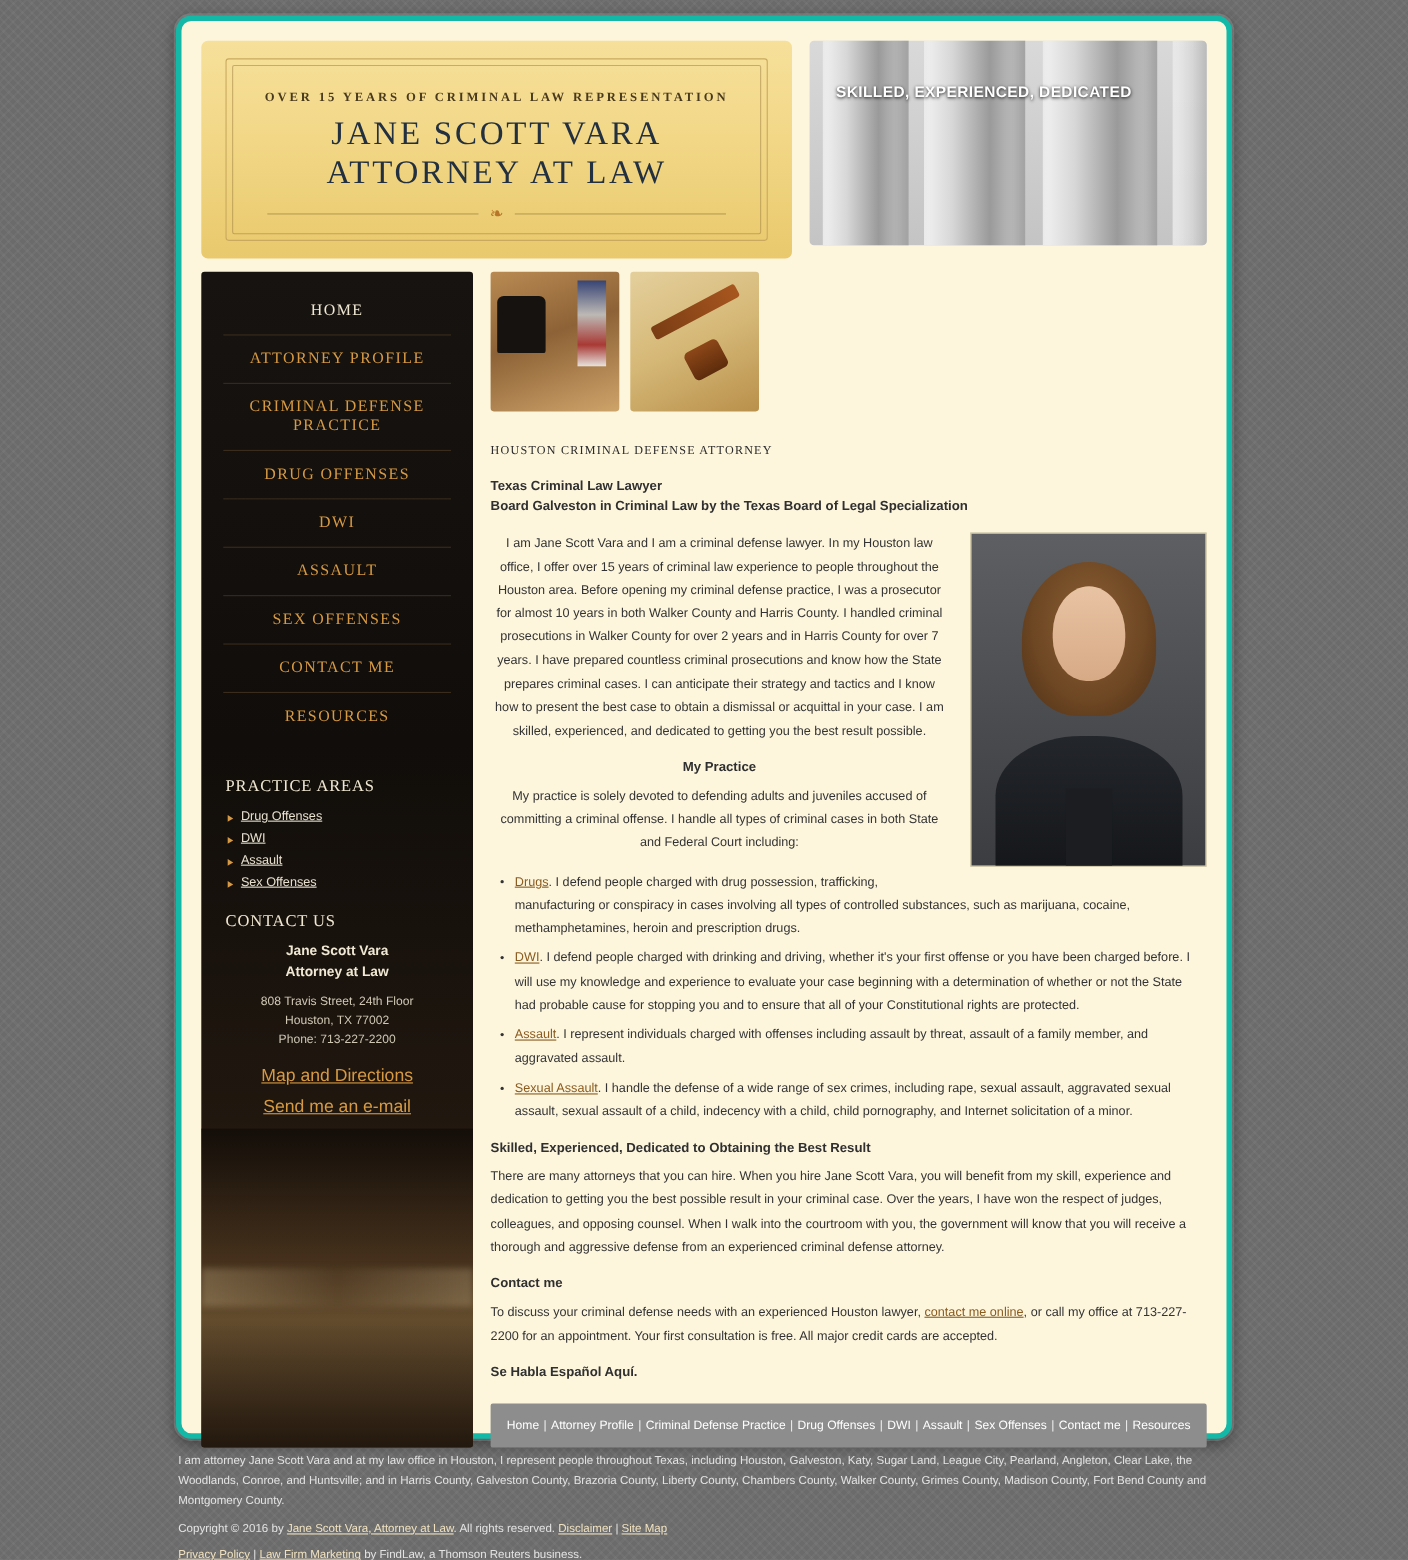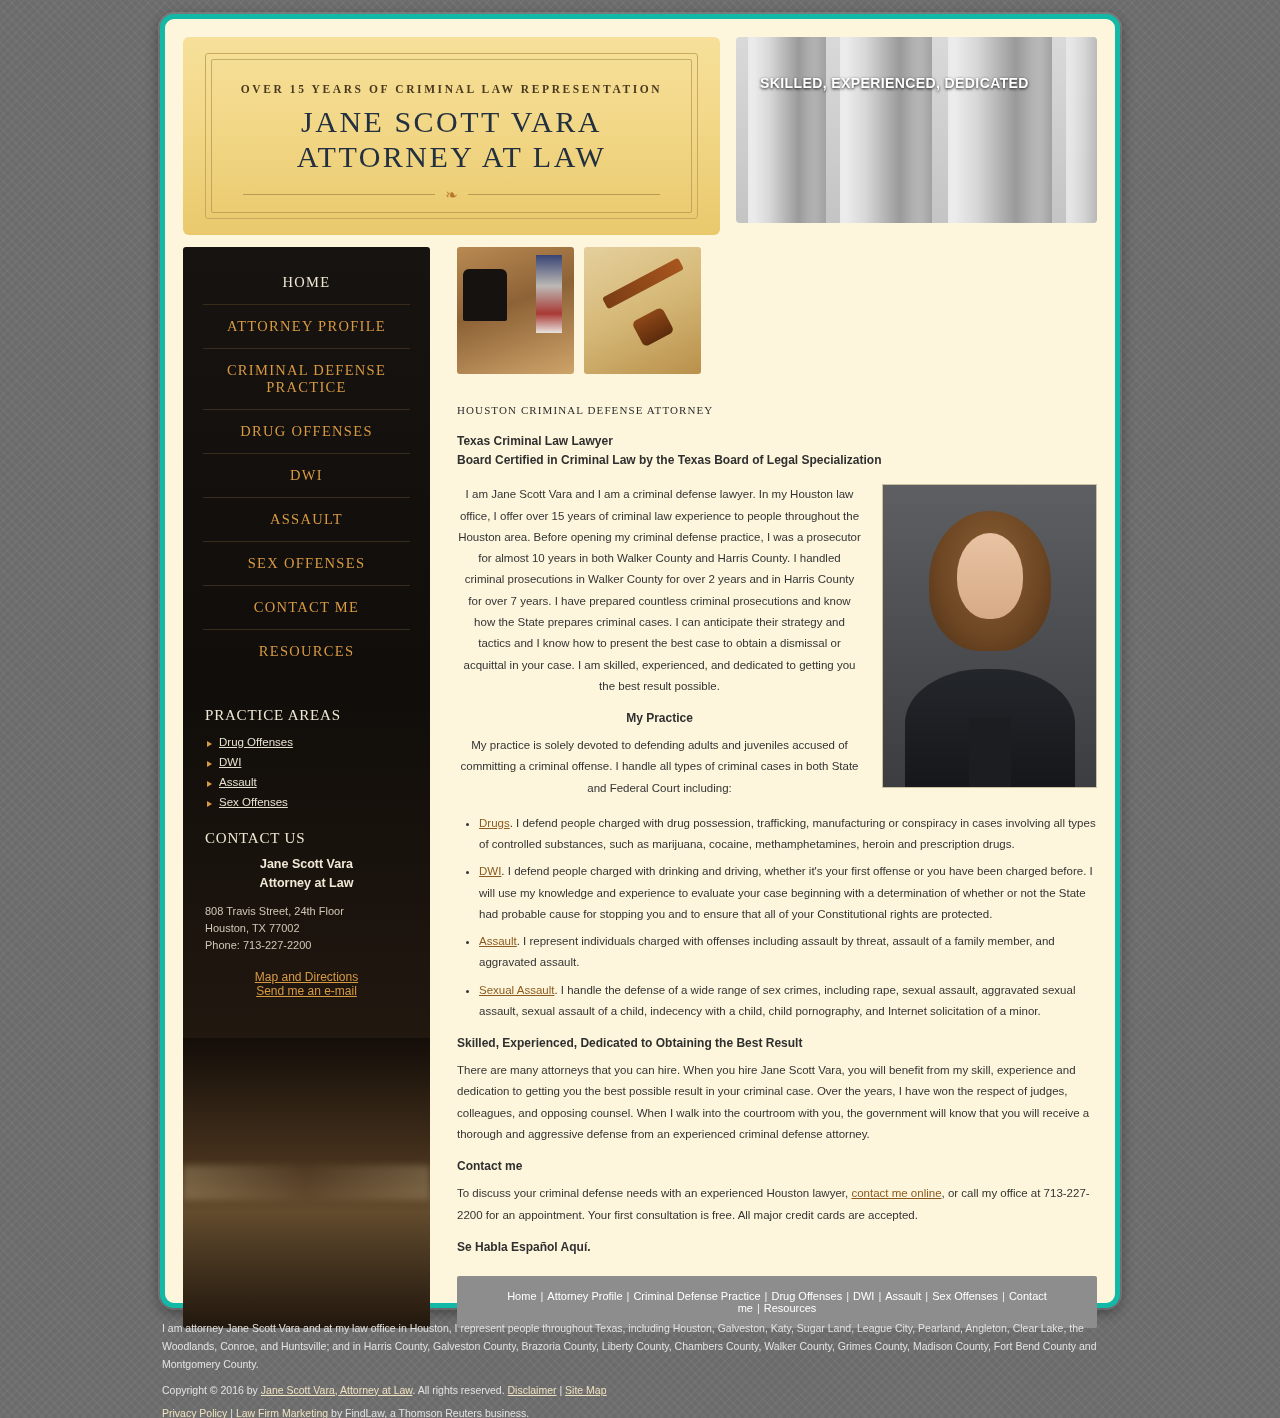--- a/index.html
+++ b/index.html
@@ -104,21 +104,21 @@
   .hero-caption {
     position: absolute; left: 24px; top: 38px;
     color: #fff;
     font-size: 14px;
     font-weight: bold;
     letter-spacing: .4px;
     text-shadow: 0 1px 3px rgba(0,0,0,0.9);
     z-index: 3;
   }
   
-  .body-row { display: flex; gap: 27px; margin-top: 12px; }
+  .body-row { display: flex; gap: 16px; margin-top: 12px; }
   .sidebar {
     width: 247px;
     background: #0f0c09;
     border-radius: 3px;
     position: relative;
     overflow: hidden;
     min-height: 1055px;
     background:
       linear-gradient(180deg,#171310 0%, #100d0a 40%, #20170f 72%, #3b2a1a 88%, #241a11 100%);
   }
@@ -156,27 +156,27 @@
     border-left: 5px solid #d79a43;
     border-top: 3.5px solid transparent;
     border-bottom: 3.5px solid transparent;
   }
   .pa-list a { color: #e7e0cf; text-decoration: underline; font-size: 11.5px; }
   .contact-name {
     color: #f0e8d4; text-align: center; font-weight: bold;
     font-size: 12.5px; line-height: 1.5; margin-top: 4px;
   }
   .contact-addr {
-    color: #cfc7b4; font-size: 11px;
+    color: #cfc7b4; text-align: center; font-size: 11px;
     line-height: 1.55; margin-top: 10px;
   }
   .contact-links { text-align: center; margin-top: 16px; }
   .contact-links a {
-    display: block; color: #d79a43; font-size: 12px;
-    margin-bottom: 0;
+    display: block; color: #d79a43; font-size: 16px;
+    margin-bottom: 10px;
   }
   .sidebar-photo {
     position: absolute; left: 0; right: 0; bottom: 0; height: 290px;
     background:
       linear-gradient(180deg, rgba(20,14,9,1) 0%, rgba(40,28,16,.55) 18%, rgba(88,62,34,.55) 45%, rgba(150,118,70,.45) 60%, rgba(35,24,14,.95) 100%);
   }
   .sidebar-photo:after {
     content: "";
     position: absolute; left: 0; right: 0; top: 44%; height: 12%;
     background: linear-gradient(90deg, rgba(190,170,130,.35), rgba(120,100,70,.15), rgba(200,180,140,.3));
@@ -364,21 +364,21 @@
     <div class="main">
       <div class="thumb-row">
         <div class="thumb thumb-1"></div>
         <div class="thumb thumb-2"></div>
       </div>
 
       <h1 class="page-title">HOUSTON CRIMINAL DEFENSE ATTORNEY</h1>
 
       <div class="subhead">
         <div>Texas Criminal Law Lawyer</div>
-        <div>Board Certified in Criminal Law by the Texas Board of Legal Specialization</div>
+        <div>Board Galveston in Criminal Law by the Texas Board of Legal Specialization</div>
       </div>
 
       <div class="intro-wrap">
         <div class="portrait">
           <div class="hair"></div>
           <div class="face"></div>
           <div class="body-sh"></div>
           <div class="shirt"></div>
         </div>
         <p class="body">I am Jane Scott Vara and I am a criminal defense lawyer. In my Houston law office, I offer over 15 years of criminal law experience to people throughout the Houston area. Before opening my criminal defense practice, I was a prosecutor for almost 10 years in both Walker County and Harris County. I handled criminal prosecutions in Walker County for over 2 years and in Harris County for over 7 years. I have prepared countless criminal prosecutions and know how the State prepares criminal cases. I can anticipate their strategy and tactics and I know how to present the best case to obtain a dismissal or acquittal in your case. I am skilled, experienced, and dedicated to getting you the best result possible.</p>

